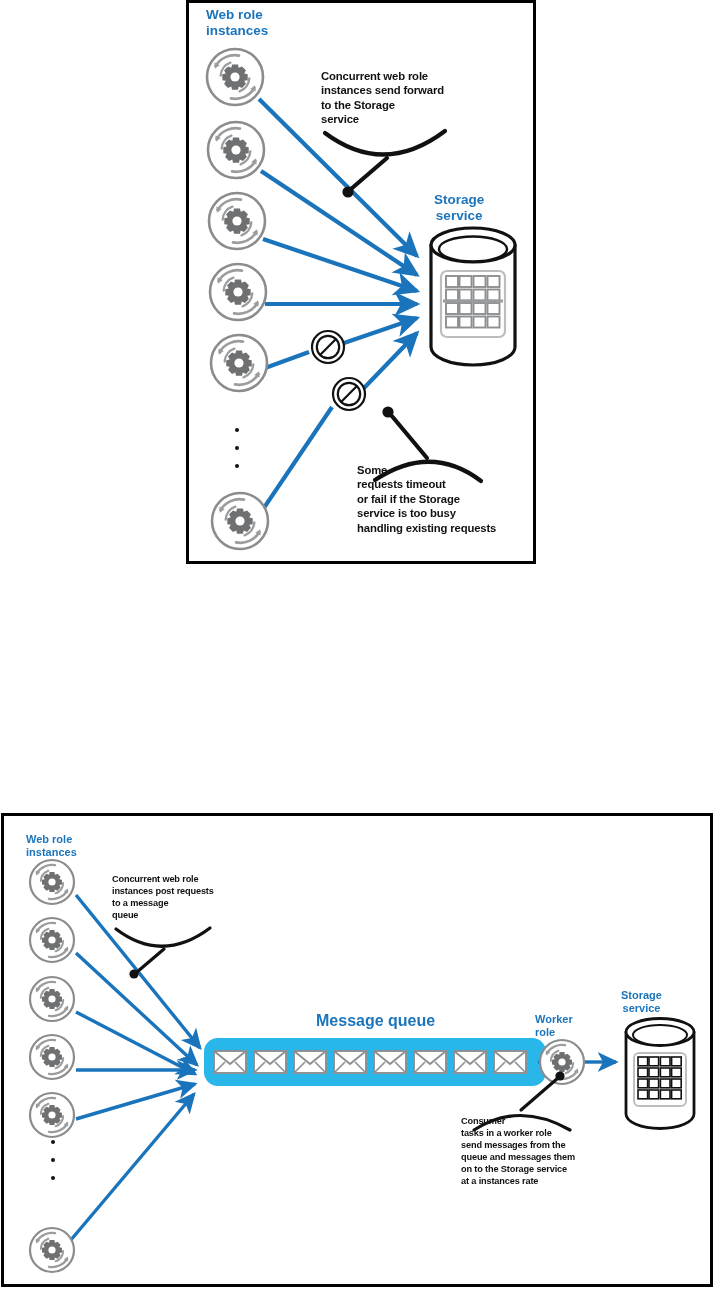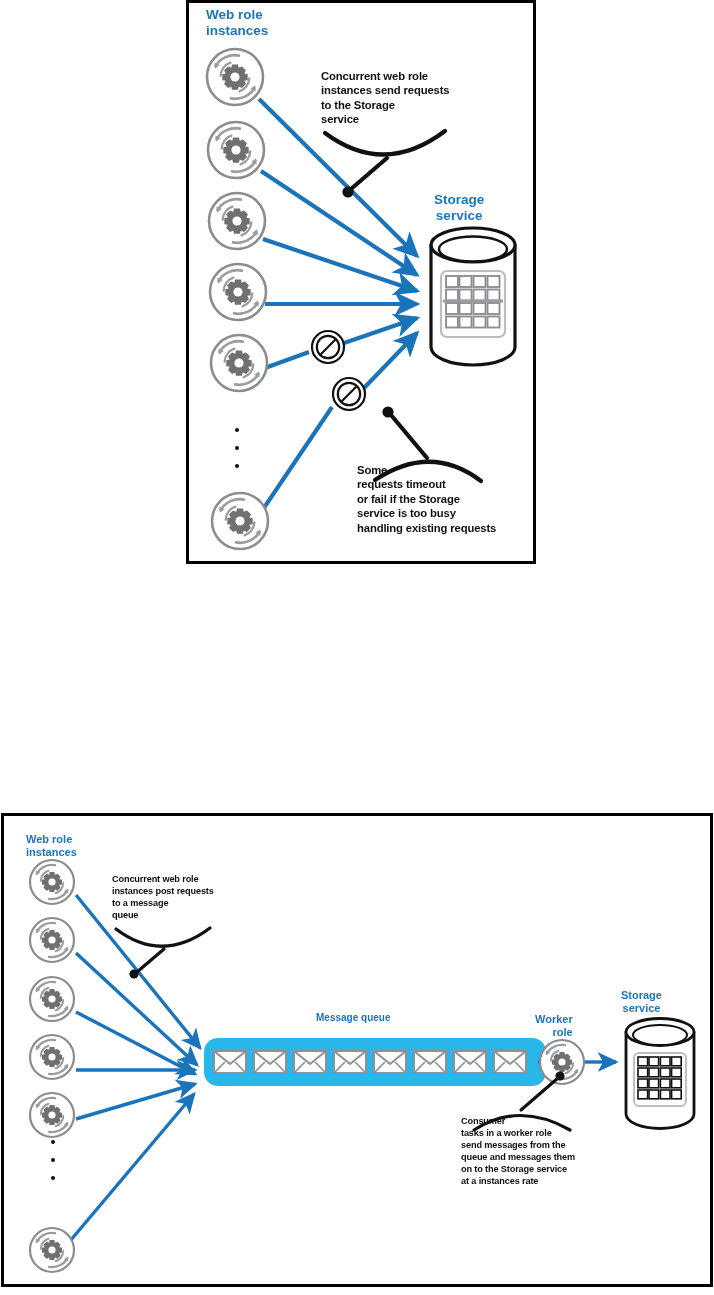--- a/index.html
+++ b/index.html
@@ -52,21 +52,21 @@
     <div class="fig-inner">
 
       <div class="lbl lbl-blue-1" style="left:17px; top:4px; white-space:pre;">Web role
 instances</div>
 
       <div class="lbl lbl-blue-1" style="left:245px; top:189px; white-space:pre; text-align:center;">Storage
 service</div>
 
       <div class="callout" style="left:132px; top:66px; width:160px;">
         <div>Concurrent web role</div>
-        <div>instances send requests</div>
+        <div>instances send forward</div>
         <div>to the Storage</div>
         <div>service</div>
       </div>
 
       <div class="callout" style="left:168px; top:460px; width:180px;">
         <div>Some</div>
         <div>requests timeout</div>
         <div>or fail if the Storage</div>
         <div>service is too busy</div>
         <div>handling existing requests</div>
@@ -175,23 +175,23 @@
 
     </div>
   </div>
 
   <div class="fig" id="figure-2">
     <div class="fig-inner">
 
       <div class="lbl lbl-blue-2" style="left:22px; top:17px; white-space:pre;">Web role
 instances</div>
 
-      <div class="lbl lbl-blue-2" style="left:312px; top:196px; font-size:10px;">Message queue</div>
-
-      <div class="lbl lbl-blue-2" style="left:531px; top:197px; white-space:pre; text-align:right;">Worker
+      <div class="lbl lbl-blue-2" style="left:312px; top:196px; font-size:16px;">Message queue</div>
+
+      <div class="lbl lbl-blue-2" style="left:531px; top:197px; white-space:pre; text-align:left;">Worker
 role</div>
 
       <div class="lbl lbl-blue-2" style="left:617px; top:173px; white-space:pre; text-align:center;">Storage
 service</div>
 
       <div class="callout callout-2" style="left:108px; top:58px; width:128px;">
         <div>Concurrent web role</div>
         <div>instances post requests</div>
         <div>to a message</div>
         <div>queue</div>

